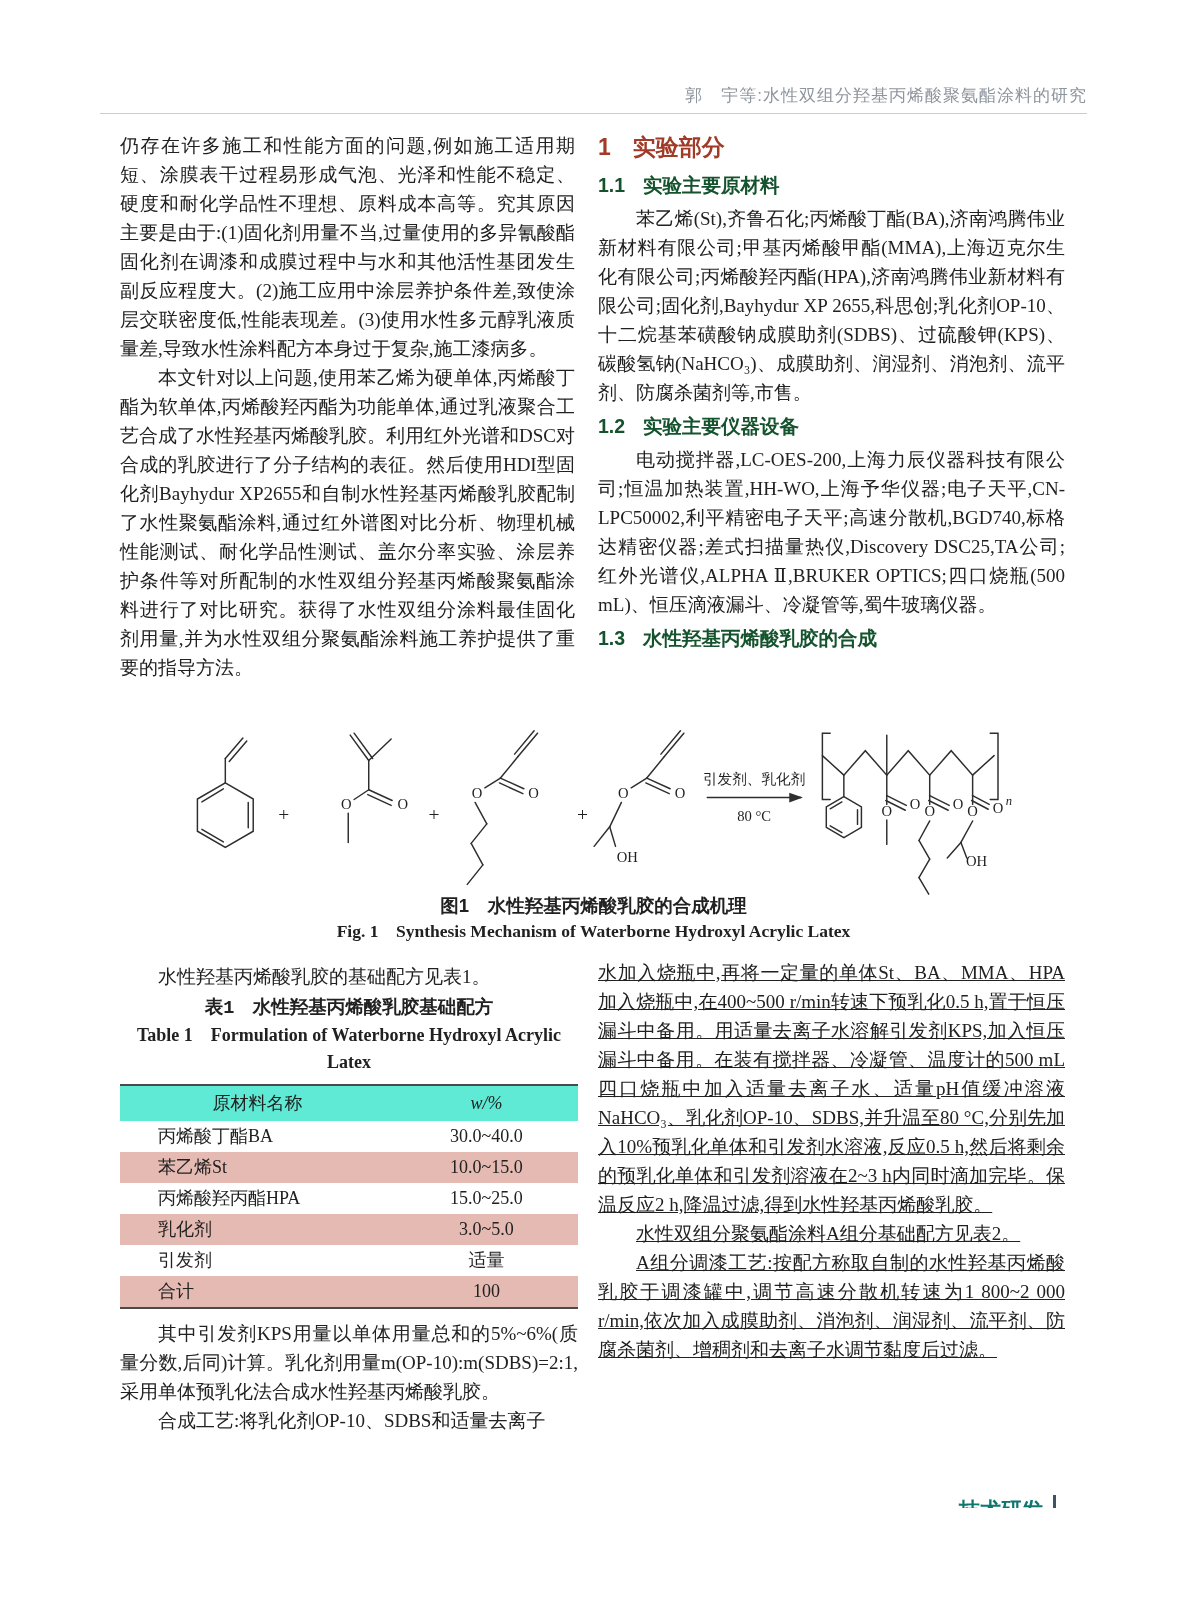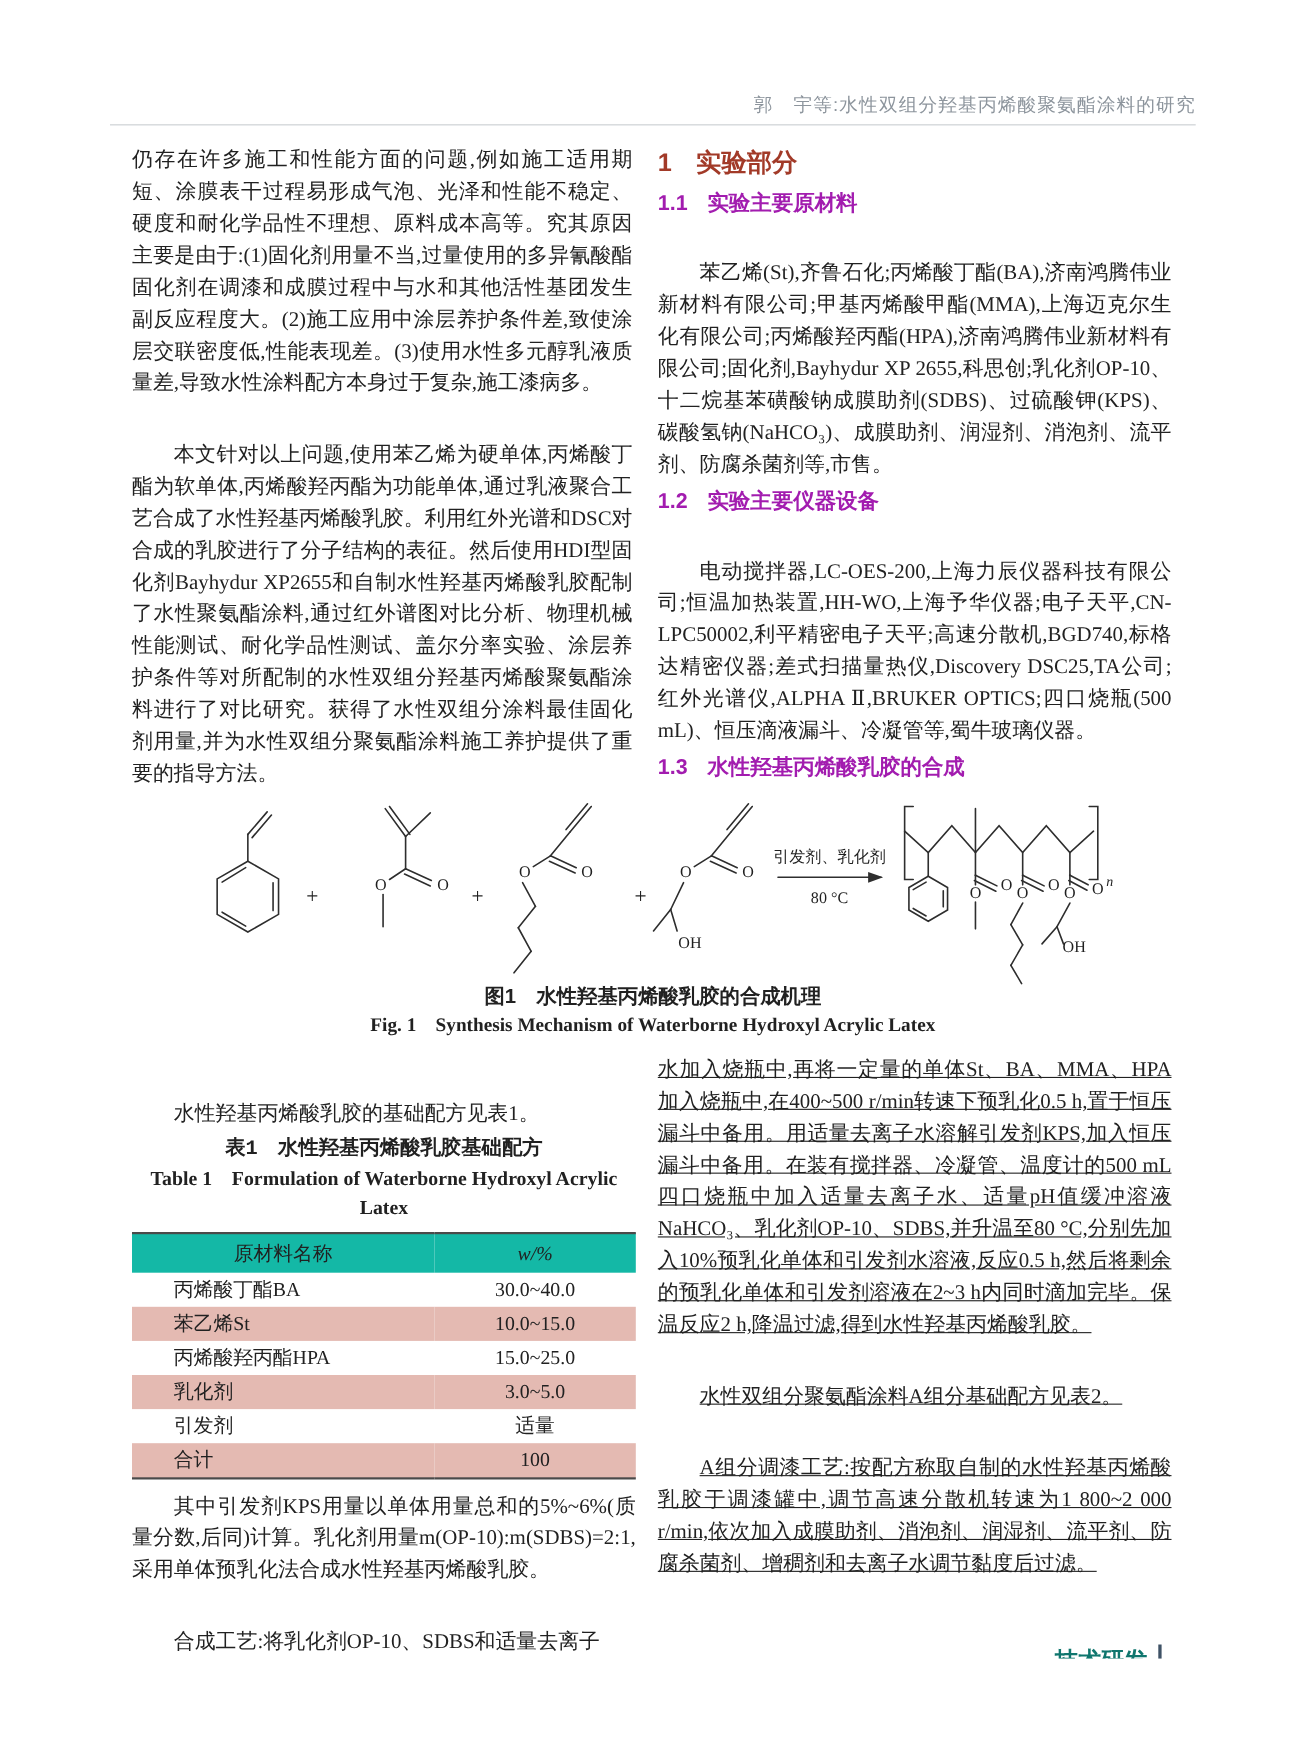--- a/index.html
+++ b/index.html
@@ -10,26 +10,26 @@
         font-size:17px;color:#8D959D;letter-spacing:1px;
         font-family:"Liberation Sans","DejaVu Sans",sans-serif;}
   .header-rule{position:absolute;top:113px;left:100px;width:987px;height:1px;background:#C9CDD1;}
   
   .col{position:absolute;font-size:19px;line-height:29px;text-align:justify;}
   .col-left-top{top:131px;left:120px;width:455px;}
   .col-right-top{top:128px;left:598px;width:467px;}
   .col-left-bottom{top:962px;left:120px;width:458px;}
   .col-right-bottom{top:958px;left:598px;width:467px;text-decoration:underline;}
   p{margin:0;}
-  .indent{text-indent:2em;margin-top:36px;}
+  .indent{text-indent:2em;}
   
   .h1-red{display:flex;gap:22px;align-items:baseline;color:#A23A28;
         font-family:"Liberation Sans","DejaVu Sans",sans-serif;
         font-weight:bold;font-size:23px;line-height:30px;margin:4px 0 10px 0;}
-  .h2-red{display:flex;gap:18px;align-items:baseline;color:#a21caf;
+  .h2-red{display:flex;gap:18px;align-items:baseline;color:#14532d;
         font-family:"Liberation Sans","DejaVu Sans",sans-serif;
         font-weight:bold;font-size:19.5px;line-height:26px;margin:6px 0 6px 0;}
   
   .figure-wrap{position:absolute;top:700px;left:158px;width:880px;height:200px;}
   .fig-caption{position:absolute;top:893px;left:100px;width:987px;text-align:center;}
   .fig-caption .zh{font-family:"Liberation Sans","DejaVu Sans",sans-serif;
         font-weight:bold;font-size:18.5px;line-height:26px;}
   .fig-caption .en{font-weight:bold;font-size:17.5px;line-height:25px;}
   svg .bond{stroke:#2e2e2e;stroke-width:1.5;fill:none;stroke-linecap:round;}
   svg text{font-family:"Liberation Serif","DejaVu Serif",serif;font-size:15px;fill:#1f1f1f;}
@@ -38,21 +38,21 @@
   svg .nsub{font-style:italic;font-size:13px;}
   
   .tbl-title-zh{font-family:Liberation Mono, monospace;font-weight:bold;
         font-size:18.5px;text-align:center;line-height:27px;margin-top:4px;}
   .tbl-title-en{font-weight:bold;font-size:18px;text-align:center;line-height:27px;}
   table.formula{width:100%;border-collapse:collapse;margin-top:8px;
         border-top:2px solid #4a4a4a;border-bottom:2px solid #4a4a4a;font-size:18px;}
   table.formula td,table.formula th{padding:0;height:31px;font-weight:normal;}
   table.formula .c-name{width:60%;padding-left:38px;text-align:left;}
   table.formula .c-val{width:40%;text-align:center;}
-  table.formula thead th{background:#14b8a6;height:35px;}
+  table.formula thead th{background:#5eead4;height:35px;}
   table.formula thead .c-name{text-align:center;padding-left:0;}
   table.formula thead .c-val{font-style:italic;}
   table.formula tbody tr:nth-child(even) td{background:#E4BAB2;}
   .note{margin-top:10px;}
   
   .footer{position:absolute;top:1495px;right:95px;display:flex;align-items:center;gap:10px;color:#0f766e;}
   .footer .labels{text-align:right;}
   .footer .zh{font-family:"Liberation Sans","DejaVu Sans",sans-serif;font-weight:bold;
         font-size:21px;line-height:24px;}
   .footer .en{font-size:11px;line-height:14px;}

